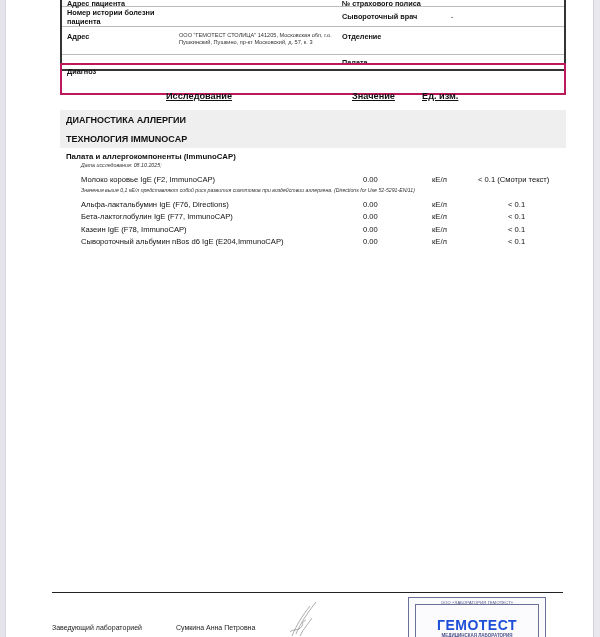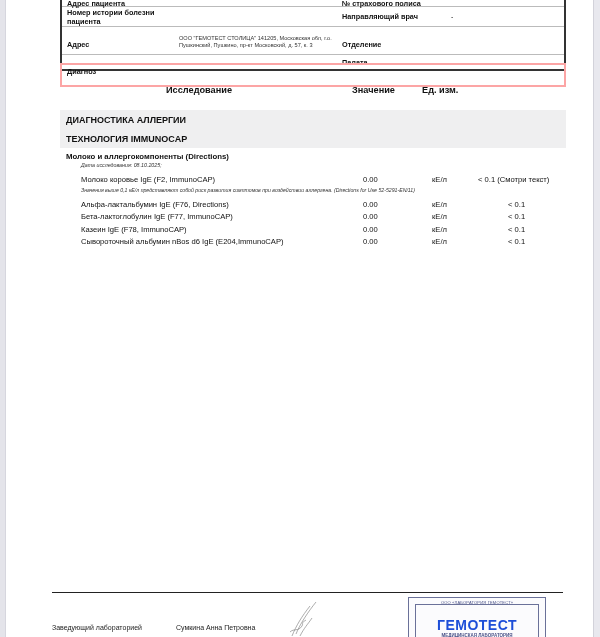--- a/index.html
+++ b/index.html
@@ -15,27 +15,27 @@
   .info-table { position:absolute; left:60px; top:-6px; width:506px; border:2px solid #333; border-top:none; box-sizing:border-box; }
   .info-row { display:flex; border-top:1px solid #bbb; }
   .info-row:first-child { border-top:none; }
   .cell { box-sizing:border-box; padding:5px 5px; font-size:7.3px; }
   .c1 { width:112px; font-weight:bold; }
   .c2 { width:163px; font-size:5.6px; color:#333; line-height:7px; }
   .c3 { width:112px; font-weight:bold; }
   .c4 { flex:1; font-size:7px; }
   .r0 { height:12px; }
   .r1 { height:19px; align-items:center; }
-  .r2 { height:27px; align-items:flex-end; }
+  .r2 { height:27px; align-items:flex-start; }
   .r3 { height:14px; align-items:center; }
-  .diag { position:absolute; left:60px; top:63px; width:506px; height:24px; border:2px solid #fca5a5; box-sizing:border-box; font-size:7.3px; font-weight:bold; padding:2px 5px; }
+  .diag { position:absolute; left:60px; top:63px; width:506px; height:32px; border:2px solid #be185d; box-sizing:border-box; font-size:7.3px; font-weight:bold; padding:2px 5px; }
 
   
   .res-header { position:absolute; top:81px; left:60px; width:506px; height:26px; font-size:9.2px; font-weight:bold; }
-  .res-header span { position:absolute; top:4px; }
+  .res-header span { position:absolute; top:10px;text-decoration:underline; }
   .h-study { left:106px; }
   .h-value { left:292px; }
   .h-unit { left:362px; }
   .h-norm { left:422px; text-align:center; width:78px; line-height:11px; }
 
   .section-bg { position:absolute; left:60px; top:110px; width:506px; height:38px; background:#efeff0; }
   .sec1 { position:absolute; left:66px; top:115px; font-size:9px; font-weight:bold; }
   .sec2 { position:absolute; left:66px; top:134px; font-size:9px; font-weight:bold; }
 
   .group-title { position:absolute; left:66px; top:152px; font-size:7.8px; font-weight:bold; }
@@ -70,21 +70,21 @@
 <div class="info-table">
   <div class="info-row r0">
     <div class="cell c1">Адрес пациента</div>
     <div class="cell c2"></div>
     <div class="cell c3">№ страхового полиса</div>
     <div class="cell c4"></div>
   </div>
   <div class="info-row r1">
     <div class="cell c1">Номер истории болезни пациента</div>
     <div class="cell c2"></div>
-    <div class="cell c3">Направляющий врач</div>
+    <div class="cell c3">Сывороточный врач</div>
     <div class="cell c4" style="padding-left:2px">-</div>
   </div>
   <div class="info-row r2">
     <div class="cell c1">Адрес</div>
     <div class="cell c2">ООО "ГЕМОТЕСТ СТОЛИЦА" 141205, Московская обл, г.о. Пушкинский, Пушкино, пр-кт Московский, д. 57, к. 3</div>
     <div class="cell c3">Отделение</div>
     <div class="cell c4"></div>
   </div>
   <div class="info-row r3">
     <div class="cell c1"></div>
@@ -99,21 +99,21 @@
 <div class="res-header">
   <span class="h-study">Исследование</span>
   <span class="h-value">Значение</span>
   <span class="h-unit">Ед. изм.</span>
 </div>
 
 <div class="section-bg"></div>
 <div class="sec1">ДИАГНОСТИКА АЛЛЕРГИИ</div>
 <div class="sec2">ТЕХНОЛОГИЯ IMMUNOCAP</div>
 
-<div class="group-title">Молоко и аллергокомпоненты (Directions)</div>
+<div class="group-title">Палата и аллергокомпоненты (ImmunoCAP)</div>
 <div class="date-line">Дата исследования: 08.10.2025;</div>
 
 <div class="row" style="top:175px">
   <span class="col-name">Молоко коровье IgE (F2, ImmunoCAP)</span>
   <span class="col-val">0.00</span>
   <span class="col-unit">кЕ/л</span>
   <span class="col-norm">&lt; 0.1 (Смотри текст)</span>
 </div>
 <div class="note">Значения выше 0,1 кЕ/л представляют собой риск развития симптомов при воздействии аллергена. (Directions for Use 52-5291-EN/11)</div>
 

